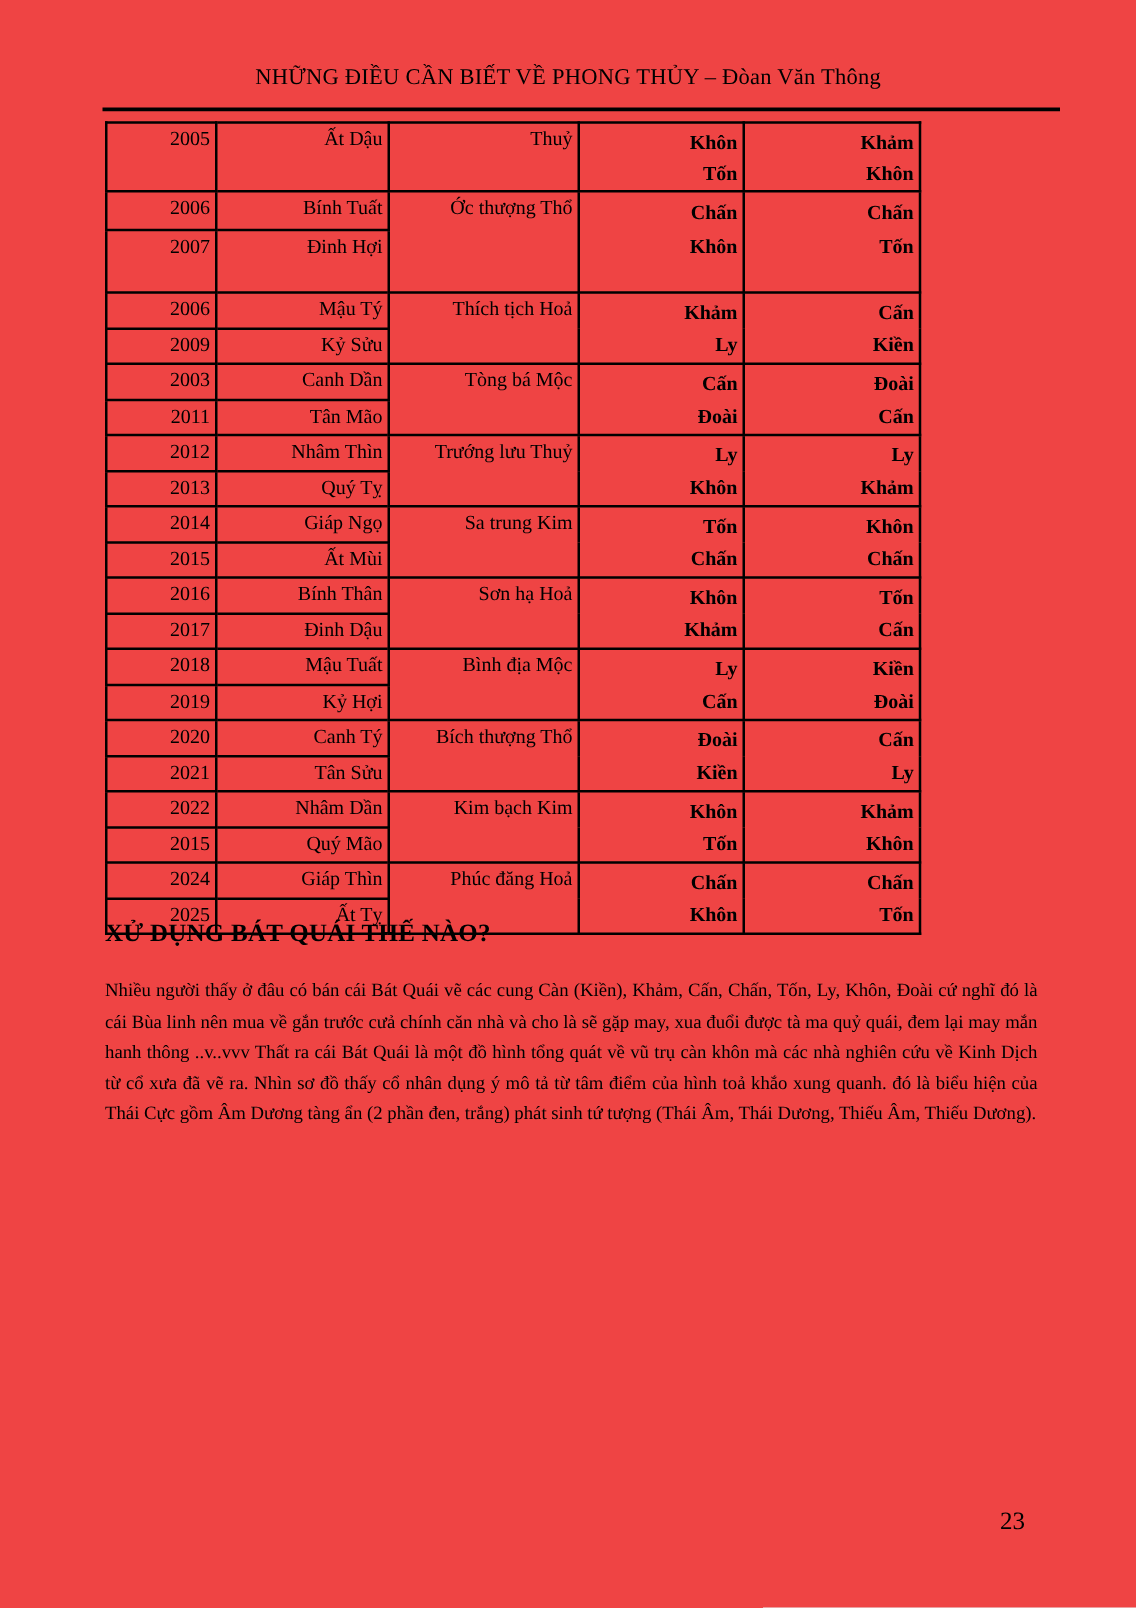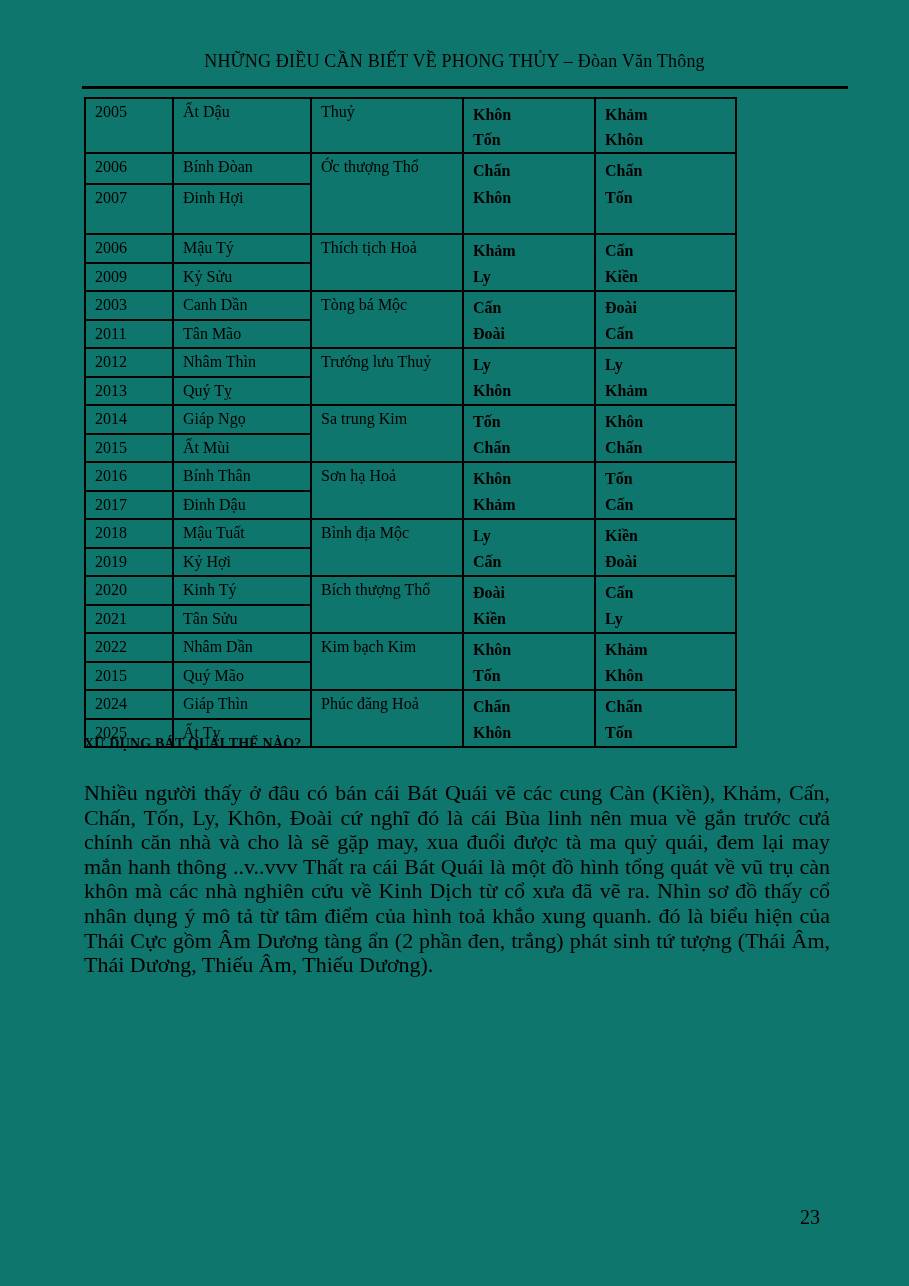--- a/index.html
+++ b/index.html
@@ -1,55 +1,55 @@
 <!DOCTYPE html>
 <html><head>
 <meta charset="utf-8">
 <style>
   * { margin: 0; padding: 0; box-sizing: border-box; }
   html, body { background: #e8e8e8; }
   body { font-family: "Liberation Serif", "DejaVu Serif", serif; color: #000; }
   .page {
     position: relative; width: 909px; height: 1286px;
-    background: #0f766e; margin: 0 auto; overflow: hidden;
+    background: #ef4444; margin: 0 auto; overflow: hidden;
   }
   .header-title {
     position: absolute; top: 51px; left: 0; width: 100%;
     text-align: center; font-size: 18px; letter-spacing: 0.2px; white-space: nowrap;
   }
   .header-rule {
     position: absolute; top: 86px; left: 82px; width: 766px; height: 3px;
     background: #000;
   }
   .years-table {
     position: absolute; top: 97px; left: 84px;
-    border-collapse: collapse; table-layout: fixed;
+    border-collapse: collapse; table-layout: fixed; text-align: right;
   }
   .years-table td {
     border: 2px solid #000; vertical-align: top;
     font-size: 16px; line-height: 20px;
     padding: 3px 4px 0 9px; overflow: hidden;
   }
   .c-tri { font-weight: bold; padding-top: 0; }
   .c-t1 { border-left-width: 3px; }
   .tri-line { white-space: nowrap; }
   .lh25 { line-height: 25px; }
   .lh26 { line-height: 26px; }
   .lh27 { line-height: 27px; }
   .row-2005 td { height: 51px; }
   .row-std  td { height: 26px; }
   .row-g1a  td { height: 31px; }
   .row-g1b  td { height: 50px; }
   .section-heading {
     position: absolute; top: 736px; left: 84px;
-    font-size: 14px; font-weight: bold; letter-spacing: 0.2px;
+    font-size: 20px; font-weight: bold; letter-spacing: 0.2px;
   }
   .body-paragraph {
     position: absolute; top: 781px; left: 84px; width: 746px;
-    font-size: 22px; line-height: 24.6px; text-align: justify;
+    font-size: 15px; line-height: 24.6px; text-align: justify;
   }
   .page-number {
     position: absolute; top: 1206px; left: 800px; font-size: 20px;
   }
 </style>
 </head>
 <body>
 
 <div class="page">
 
@@ -74,21 +74,21 @@
             <div class="tri-line lh25">Khôn</div>
             <div class="tri-line lh25">Tốn</div>
           </td>
           <td class="c-tri">
             <div class="tri-line lh25">Khảm</div>
             <div class="tri-line lh25">Khôn</div>
           </td>
         </tr>
         <tr class="row-g1a">
           <td class="c-year">2006</td>
-          <td class="c-name">Bính Đòan</td>
+          <td class="c-name">Bính Tuất</td>
           <td class="c-elem" rowspan="2">Ớc thượng Thổ</td>
           <td class="c-tri c-t1" rowspan="2">
             <div class="tri-line lh27">Chấn</div>
             <div class="tri-line lh27">Khôn</div>
           </td>
           <td class="c-tri" rowspan="2">
             <div class="tri-line lh27">Chấn</div>
             <div class="tri-line lh27">Tốn</div>
           </td>
         </tr>
@@ -193,21 +193,21 @@
             <div class="tri-line lh26">Kiền</div>
             <div class="tri-line lh26">Đoài</div>
           </td>
         </tr>
         <tr class="row-std">
           <td class="c-year">2019</td>
           <td class="c-name">Kỷ Hợi</td>
         </tr>
         <tr class="row-std">
           <td class="c-year">2020</td>
-          <td class="c-name">Kinh Tý</td>
+          <td class="c-name">Canh Tý</td>
           <td class="c-elem" rowspan="2">Bích thượng Thổ</td>
           <td class="c-tri c-t1" rowspan="2">
             <div class="tri-line lh26">Đoài</div>
             <div class="tri-line lh26">Kiền</div>
           </td>
           <td class="c-tri" rowspan="2">
             <div class="tri-line lh26">Cấn</div>
             <div class="tri-line lh26">Ly</div>
           </td>
         </tr>

